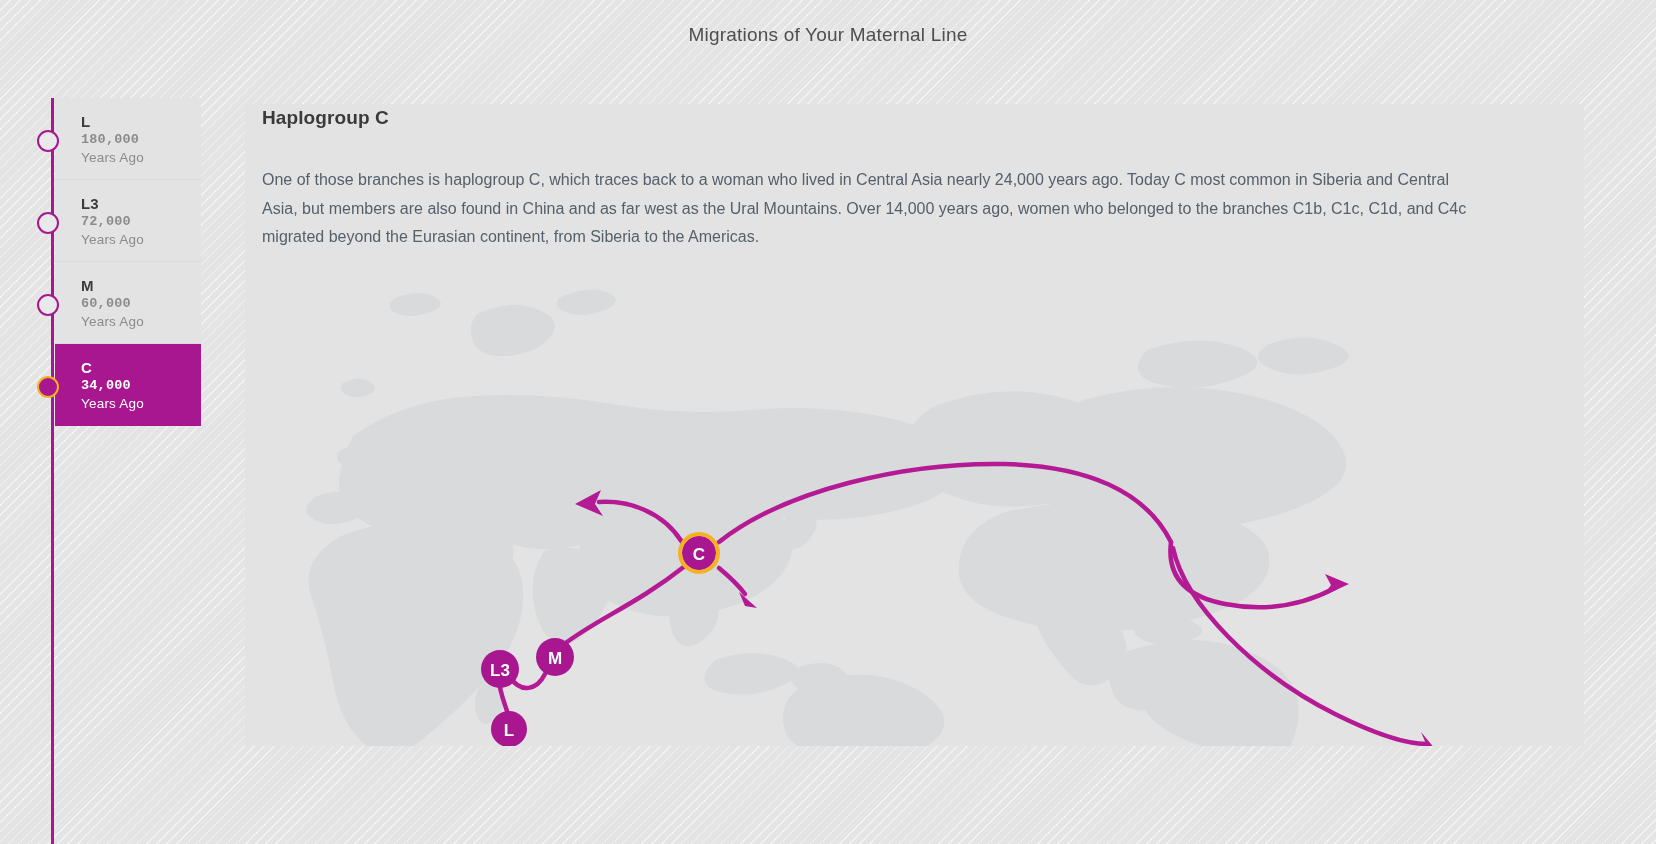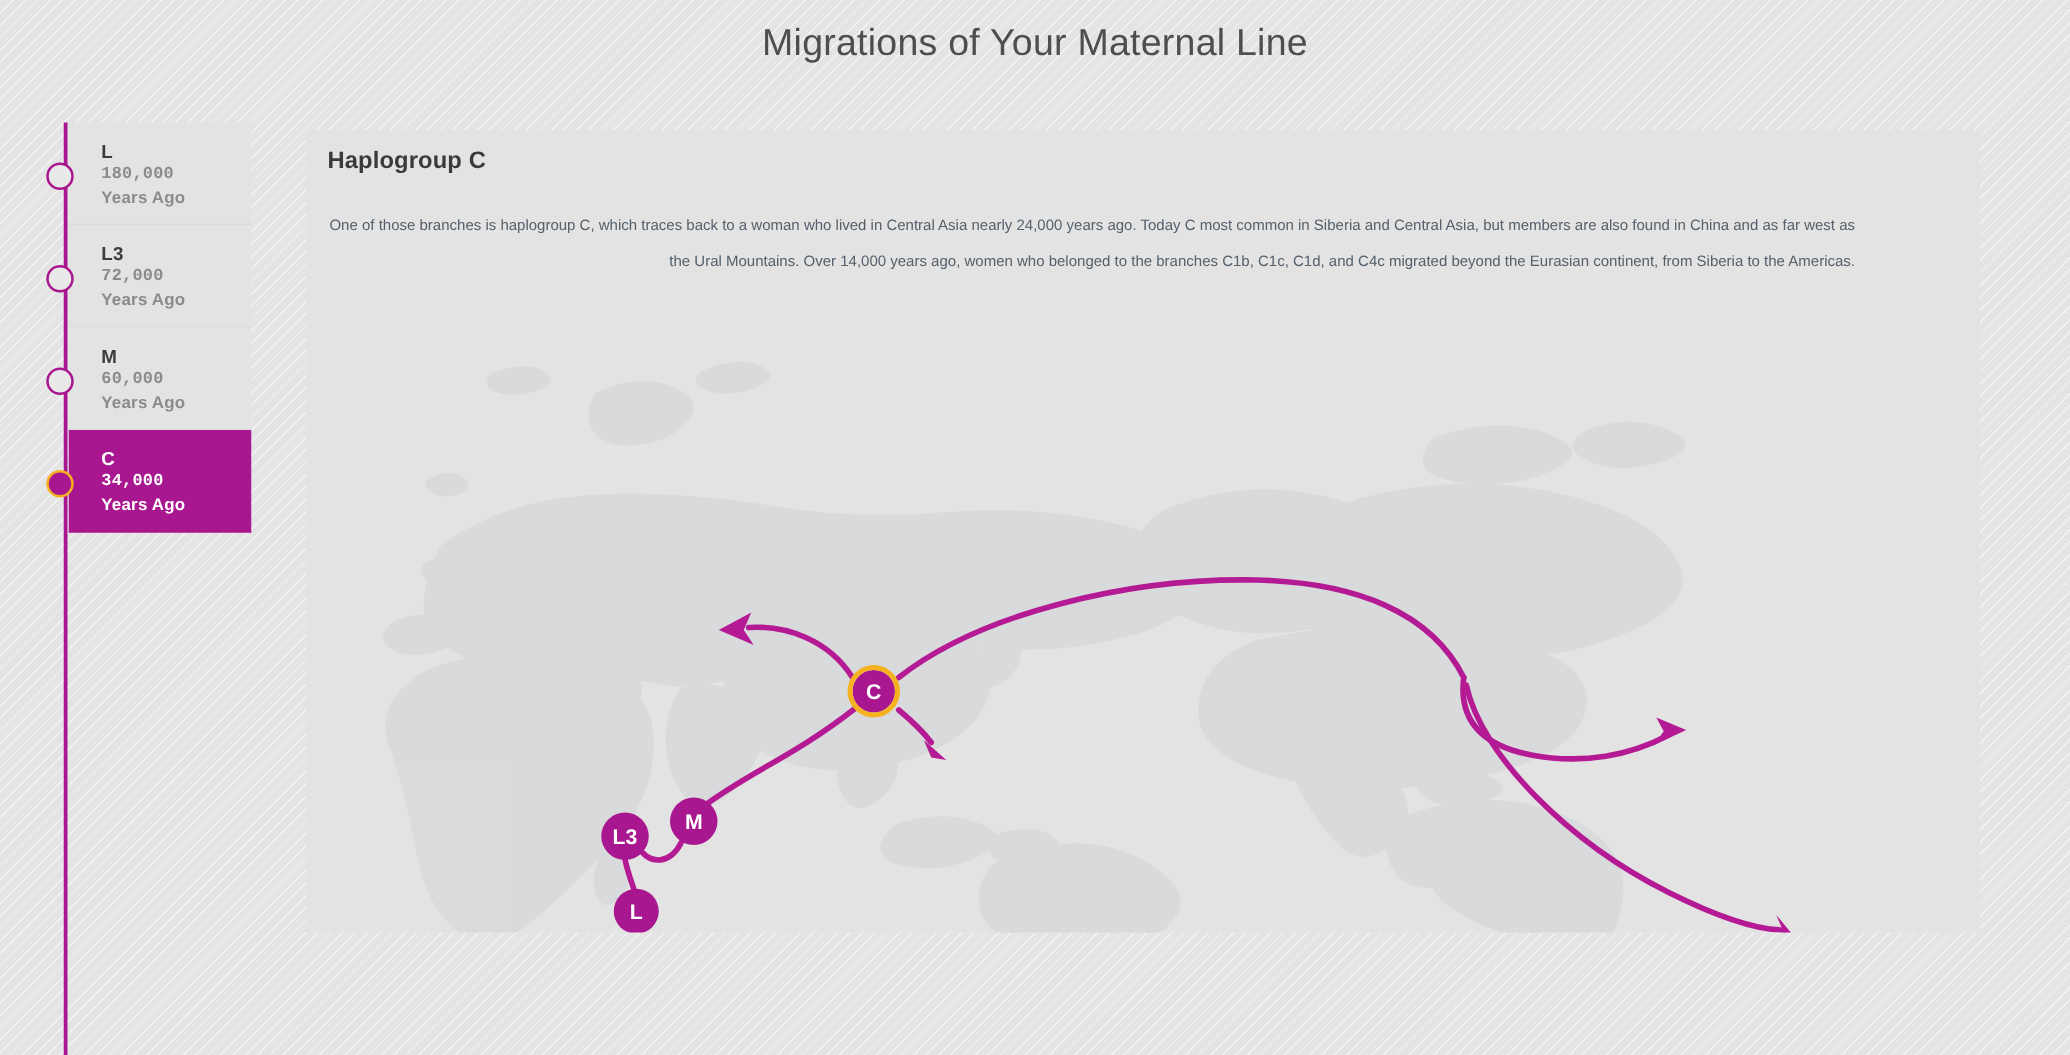--- a/index.html
+++ b/index.html
@@ -22,21 +22,21 @@
     position: relative;
   }
 
   
   .page-title {
     position: absolute;
     top: 14px;
     left: 0;
     width: 1656px;
     text-align: center;
-    font-size: 30px;
+    font-size: 19px;
     font-weight: 400;
     color: #4e4e4e;
     letter-spacing: 0.2px;
     margin: 0;
     line-height: 42px;
   }
 
   
   .timeline {
     position: absolute;
@@ -95,58 +95,57 @@
   .tl-years {
     font-size: 13.5px;
     font-weight: bold;
     color: #8b8b8b;
     line-height: 18px;
     letter-spacing: 0.2px;
     font-family: Liberation Mono, monospace;
   }
   .tl-ago {
     font-size: 13.5px;
-    font-weight: bold;
+    font-weight: normal;
     color: #8b8b8b;
     line-height: 18px;
     letter-spacing: 0.2px;
   }
   .tl-item.active .tl-label,
   .tl-item.active .tl-years,
   .tl-item.active .tl-ago { color: #ffffff; }
 
   
   .panel {
     position: absolute;
     left: 245px;
     top: 104px;
     width: 1339px;
     height: 642px;
     background: #e3e3e3;
   }
   .panel-title {
     position: absolute;
     left: 17px;
-    top: 14px;
+    top: 3px;
     font-size: 19px;
     font-weight: bold;
     color: #3a3a3a;
     letter-spacing: 0.1px;
     margin: 0;
   }
   .panel-body {
     position: absolute;
     left: 17px;
     top: 62px;
     width: 1222px;
-    font-size: 12px;
+    font-size: 16px;
     line-height: 28.5px;
     color: #55606b;
     margin: 0;
-    text-align: right;
   }
 
   
   .map-wrap {
     position: absolute;
     left: 0;
     top: 170px;
     width: 1339px;
     height: 472px;
   }

